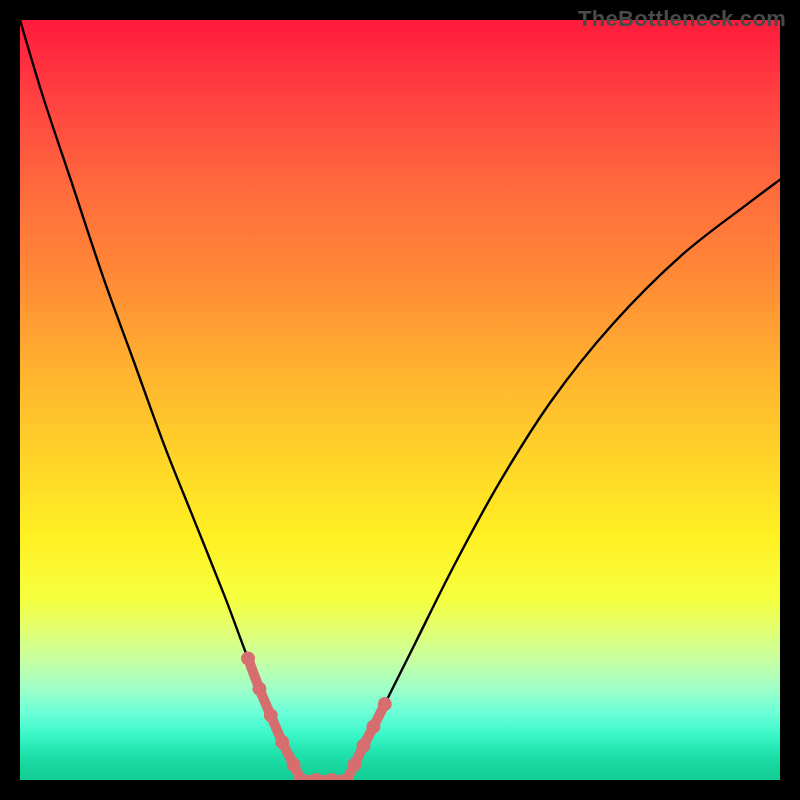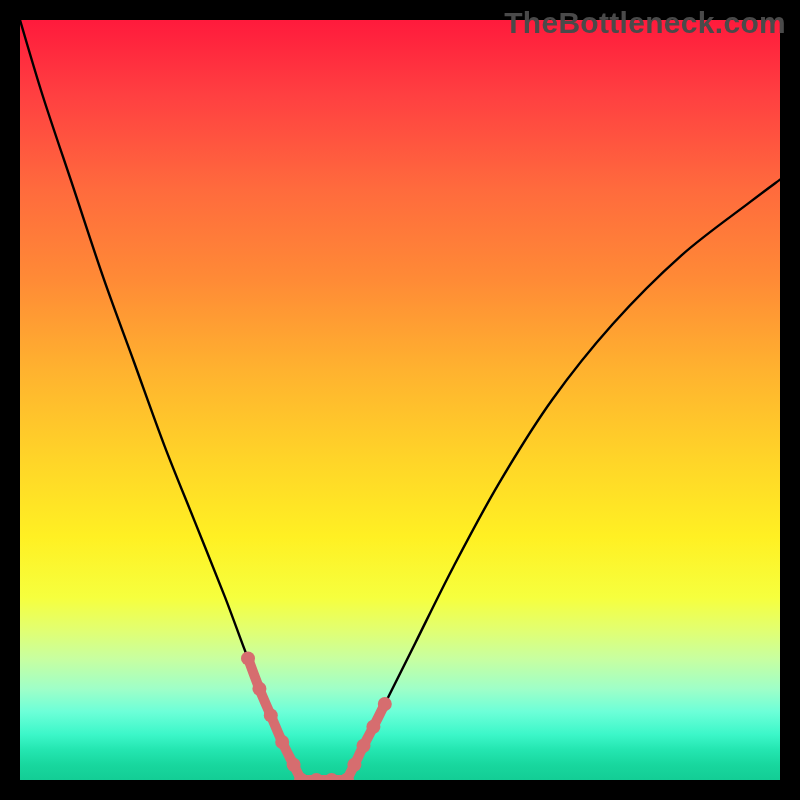--- a/index.html
+++ b/index.html
@@ -15,21 +15,21 @@
     position: relative;
     width: 800px;
     height: 800px;
     background: #000;
   }
   .watermark {
     position: absolute;
     top: 6px;
     right: 14px;
     color: #4a4a4a;
-    font-size: 30px;
+    font-size: 22px;
     font-weight: 600;
     letter-spacing: 0.3px;
     z-index: 50;
     user-select: none;
   }
   .plot {
     position: absolute;
     left: 20px;
     top: 20px;
     width: 760px;

